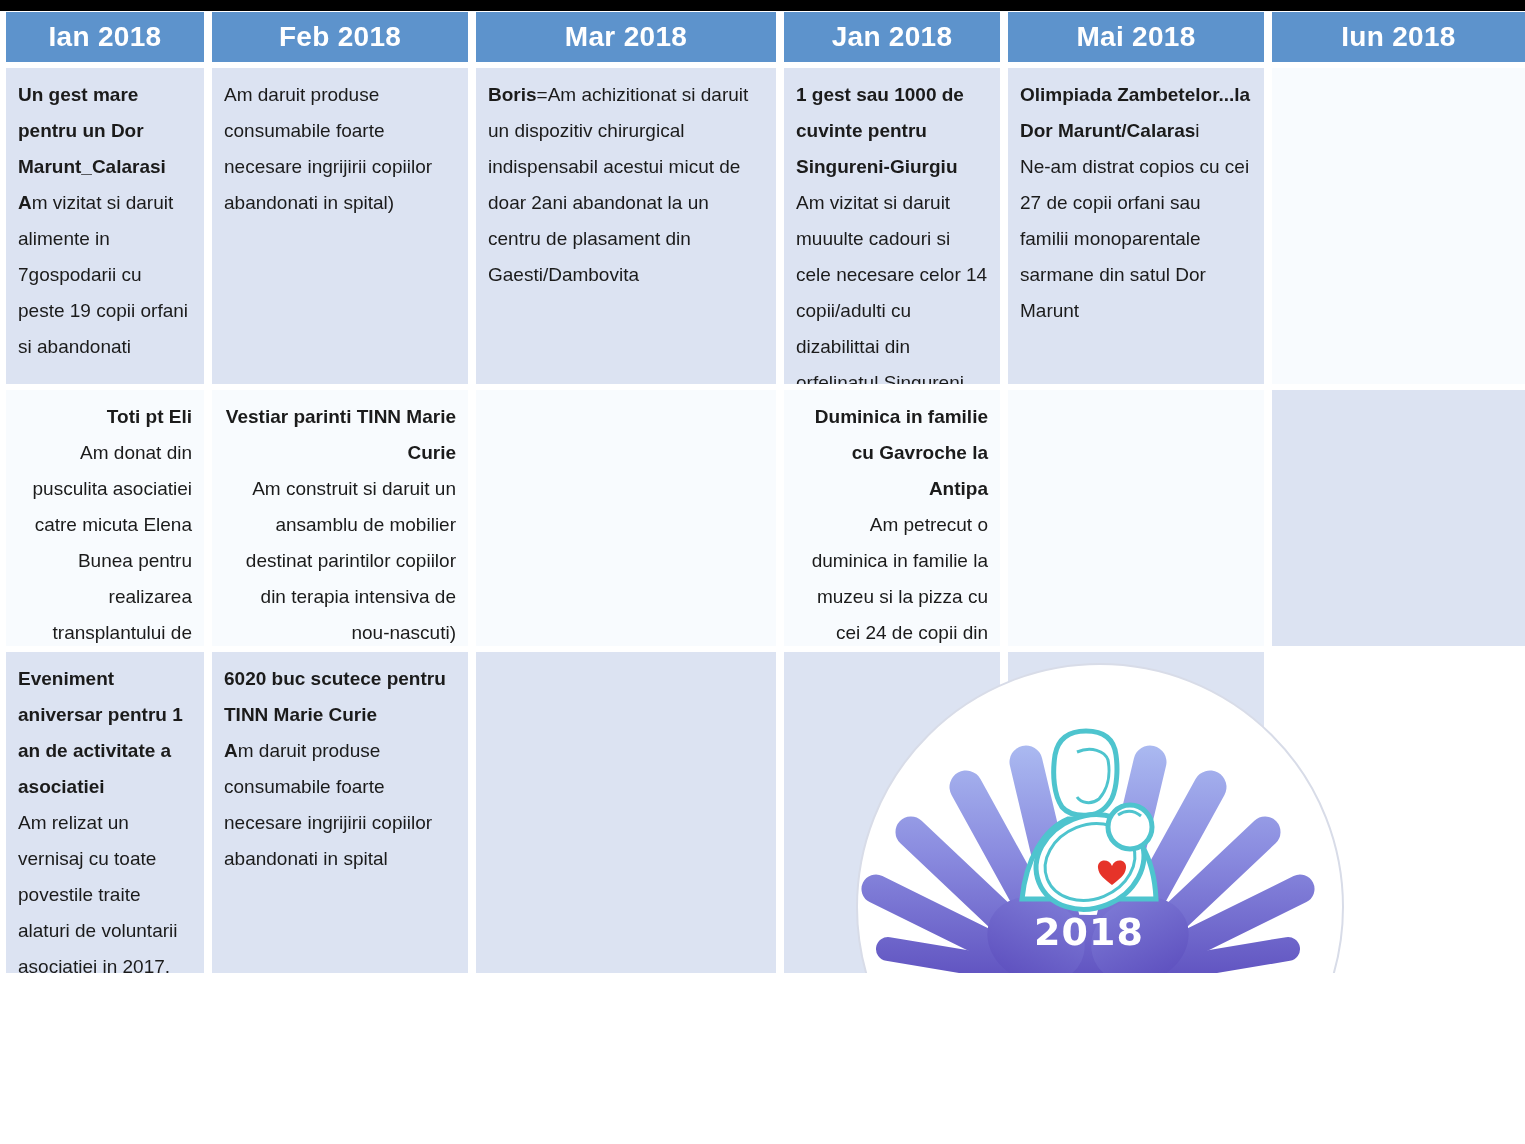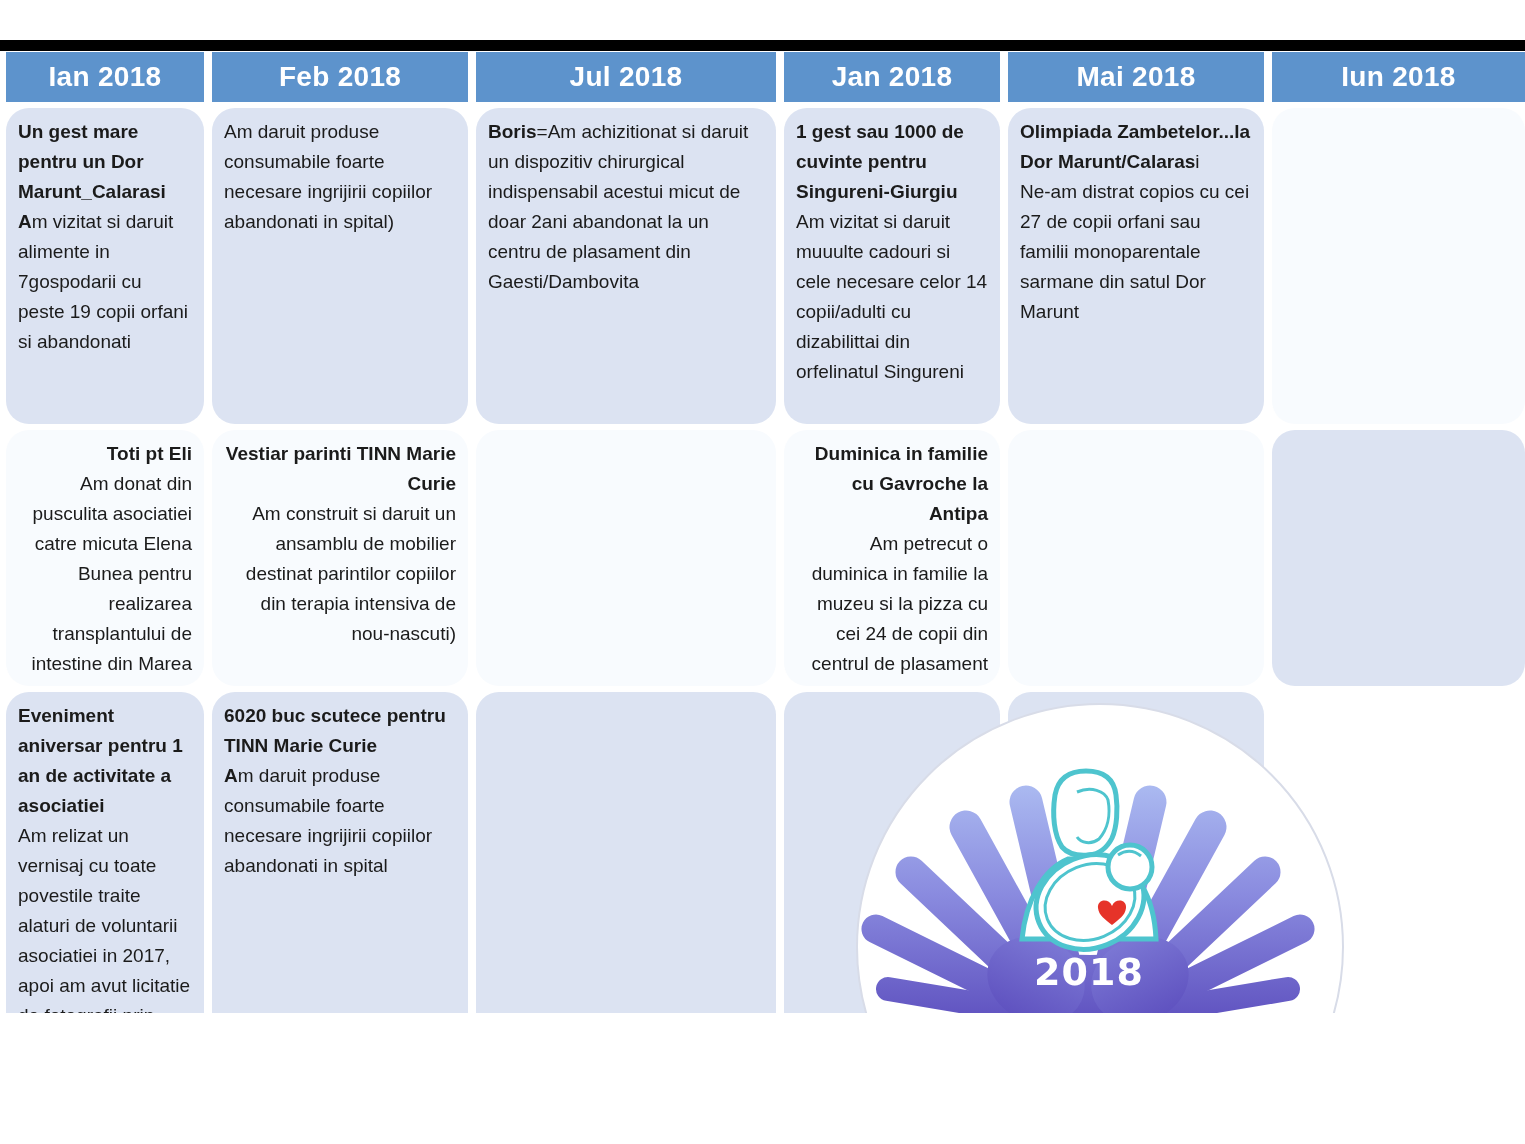--- a/index.html
+++ b/index.html
@@ -5,41 +5,40 @@
   :root{
     --top-bar:#000; --header-bg:#5D93CC; --header-text:#fff;
     --row-tint:#DCE3F2; --row-light:#F8FBFE; --cell-text:#1B1B1B;
     --logo-red:#D93A3E; --logo-blue:#3D44B5; --logo-teal:#4EC4CE;
     --logo-heart:#E63329; --wing-top:#ADBDF2; --wing-mid:#8A8BDF; --wing-bottom:#5A4BBC;
   }
   html,body{margin:0;padding:0;}
   .page{
     width:1525px;height:973px;position:relative;overflow:hidden;background:#fff;
     font-family:"Liberation Sans",sans-serif;
-    margin-top:40px;
   }
   .bar{position:absolute;left:0;right:0;background:var(--top-bar);}
   .bar.top{top:0;height:11px;}
   .bar.bottom{top:1129px;height:15px;z-index:1;}
   .grid{
     position:absolute;left:6px;top:12px;width:1519px;
     display:grid;
     grid-template-columns:198px 256px 300px 216px 256px 253px;
     grid-template-rows:50px 316px 256px 474px;
     column-gap:8px;row-gap:6px;
   }
   .hcell{
     background:var(--header-bg);color:var(--header-text);
     display:flex;align-items:center;justify-content:center;
     font-size:28px;font-weight:bold;letter-spacing:.3px;
   }
   .cell{
     padding:9px 12px 0 12px;
-    font-size:19px;line-height:30px;color:var(--cell-text);
-    white-space:pre-wrap;overflow:hidden;border-radius:23px;
+    font-size:19px;line-height:36px;color:var(--cell-text);
+    white-space:pre-wrap;overflow:hidden;
   }
   .r-tint{background:var(--row-tint);}
   .r-light{background:var(--row-light);text-align:right;}
   .seg-bold{font-weight:bold;}
   .logo{
     position:absolute;left:850px;top:657px;width:500px;height:500px;z-index:2;
   }
   .logo svg{display:block;}
   .logo text{font-family:"DejaVu Sans",sans-serif;}
 </style>
@@ -47,21 +46,21 @@
 <body>
 
 <div class="page">
 
   <div class="bar top"></div>
 
   <div class="grid">
 
     <div class="hcell">Ian 2018</div>
     <div class="hcell">Feb 2018</div>
-    <div class="hcell">Jul 2018</div>
+    <div class="hcell">Mar 2018</div>
     <div class="hcell">Jan 2018</div>
     <div class="hcell">Mai 2018</div>
     <div class="hcell">Iun 2018</div>
 
     <div class="cell r-tint"><span class="seg-bold">Un gest mare pentru un Dor Marunt_Calarasi
 A</span><span>m vizitat si daruit alimente in 7gospodarii cu peste 19 copii orfani si abandonati</span></div>
     <div class="cell r-tint"><span>Am daruit produse consumabile foarte necesare ingrijirii copiilor abandonati in spital)</span></div>
     <div class="cell r-tint"><span class="seg-bold">Boris</span><span>=Am achizitionat si daruit un dispozitiv chirurgical  indispensabil acestui micut de doar 2ani abandonat la un centru de plasament din Gaesti/Dambovita</span></div>
     <div class="cell r-tint"><span class="seg-bold">1 gest sau 1000 de cuvinte pentru Singureni-Giurgiu
 </span><span>Am vizitat si daruit muuulte cadouri si cele necesare celor 14 copii/adulti cu dizabilittai din orfelinatul Singureni</span></div>

